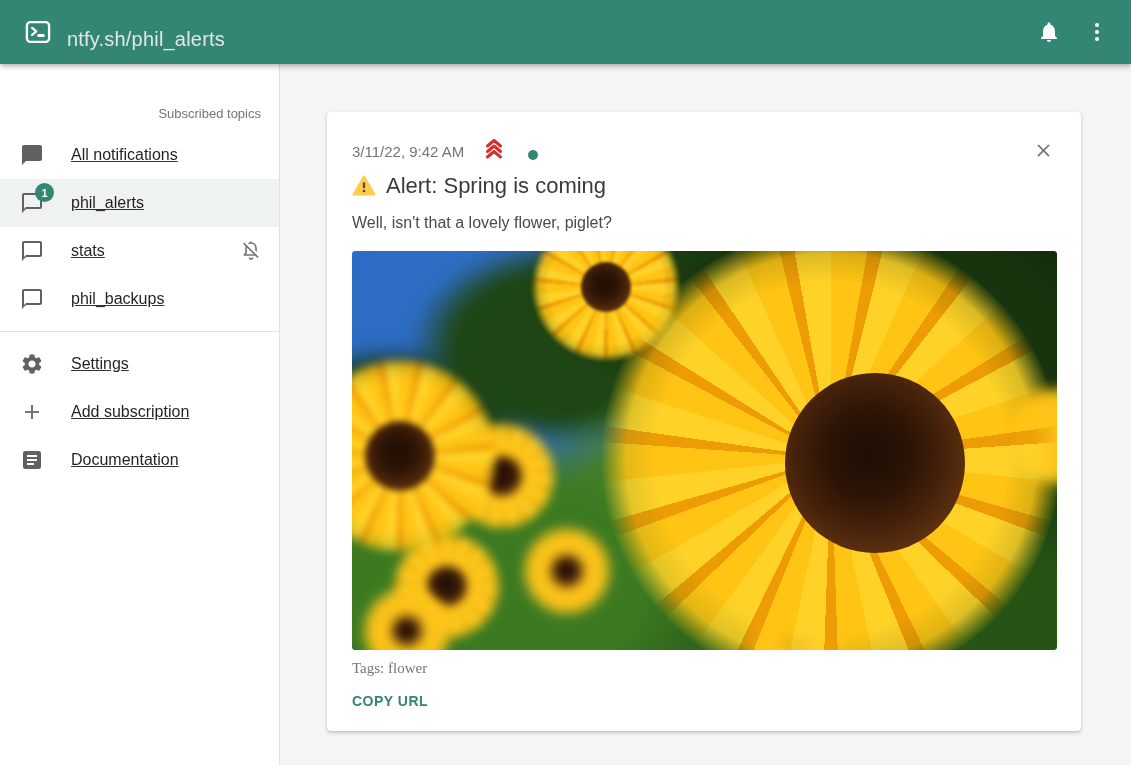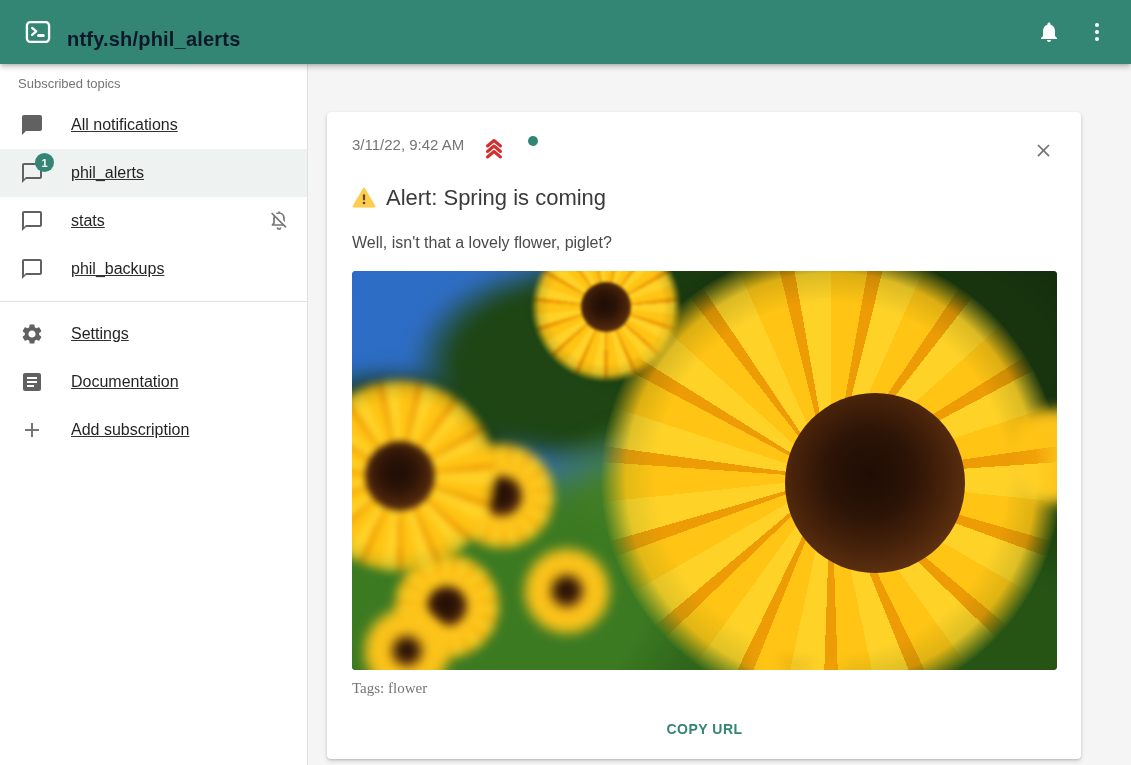--- a/index.html
+++ b/index.html
@@ -11,31 +11,31 @@
   }
 
   
   .topbar {
     position:fixed; top:0; left:0; width:1131px; height:64px;
     background:#338574; display:flex; align-items:center;
     padding:0 10px 0 24px; z-index:30;
     box-shadow:0 2px 4px -1px rgba(0,0,0,.2), 0 4px 5px 0 rgba(0,0,0,.14);
   }
   .topbar-logo { width:28px; height:28px; display:flex; align-items:center; }
-  .topbar-title { color:#0f172a; font-size:20px; font-weight:700; margin-left:15px; letter-spacing:.2px;margin-top:14px; }
+  .topbar-title { color:#e5e5e5; font-size:20px; font-weight:400; margin-left:15px; letter-spacing:.2px;margin-top:14px; }
   .topbar-spacer { flex:1; }
   .icon-btn {
     width:48px; height:48px; border:none; background:transparent; cursor:pointer;
     display:flex; align-items:center; justify-content:center; border-radius:50%;
   }
 
   
   .sidebar {
-    position:fixed; top:64px; left:0; width:308px; bottom:0;
-    background:#fff; border-right:1px solid #e0e0e0; padding-top:0; z-index:20;
+    position:fixed; top:64px; left:0; width:280px; bottom:0;
+    background:#fff; border-right:1px solid #e0e0e0; padding-top:30px; z-index:20;text-align:right;
   }
   .section-label { padding:12px 18px 10px; font-size:13px; color:#757575; }
   .nav-item {
     height:48px; display:flex; align-items:center; padding:0 16px 0 20px;
     cursor:pointer; position:relative; background:#fff;text-decoration:underline;
   }
   .nav-item.selected { background:#eef2f0; }
   .nav-item .ic { width:24px; height:24px; margin-right:27px; position:relative; flex:0 0 auto; }
   .nav-item .lbl { font-size:16px; color:rgba(0,0,0,.87); }
   .badge {
@@ -51,24 +51,24 @@
   .card {
     width:754px; margin:48px 0 24px 47px; background:#fff; border-radius:4px; position:relative;
     box-shadow:0 2px 4px rgba(0,0,0,.16), 0 1px 2px rgba(0,0,0,.1);
     padding:24px 24px 14px 25px;
   }
   .card-close {
     position:absolute; top:26px; right:26px; width:24px; height:24px;
     border:none; background:transparent; cursor:pointer; padding:0;
     display:flex; align-items:center; justify-content:center;
   }
-  .meta { display:flex; align-items:flex-start; gap:18px; color:#757575; font-size:15px; }
+  .meta { display:flex; align-items:flex-end; gap:18px; color:#757575; font-size:15px; }
   .unread-dot { width:10px; height:10px; border-radius:50%; background:#338574; margin-left:4px; }
-  .n-title { margin-top:25px; font-size:22px; color:#3a3a3a; display:flex; align-items:center; gap:10px; }
-  .n-body { margin-top:23px; font-size:16px; color:#4a4a4a; }
+  .n-title { margin-top:13px; font-size:22px; color:#3a3a3a; display:flex; align-items:center; gap:10px; }
+  .n-body { margin-top:15px; font-size:16px; color:#4a4a4a; }
 
   .photo {
     margin-top:19px; width:705px; height:399px; border-radius:4px;
     position:relative; overflow:hidden; cursor:pointer; background:#2f6fc8;
   }
   .sky { position:absolute; inset:0;
     background:linear-gradient(105deg,#2c6cc6 0%,#336fc0 35%,#4a7fc4 60%,#5d87b8 80%); }
   .trees { position:absolute; left:-20px; top:-20px; right:-20px; height:270px; filter:blur(8px);
     background:
       radial-gradient(340px 200px at 72% 40%, #17340e 0 55%, rgba(23,52,14,0) 72%),
@@ -86,21 +86,21 @@
       radial-gradient(220px 150px at 99% 55%, #1d4510 0 50%, rgba(29,69,16,0) 70%); }
   .sf { position:absolute; border-radius:50%; }
   .sf .petals { position:absolute; inset:0; border-radius:50%;
     background:repeating-conic-gradient(#ffc414 0deg 10deg, #ee9c05 10deg 14deg, #ffd228 14deg 24deg);
     -webkit-mask-image:radial-gradient(circle, #000 54%, rgba(0,0,0,.85) 63%, transparent 71%);
     mask-image:radial-gradient(circle, #000 54%, rgba(0,0,0,.85) 63%, transparent 71%); }
   .sf .disc { position:absolute; border-radius:50%;
     background:radial-gradient(circle at 47% 45%, #1f0d04 0%, #2b1306 30%, #47220a 55%, #613311 76%, #7d4c16 92%, #8f5c1d 100%); }
 
   .tags { margin-top:10px; color:#757575; font-size:15px;font-family:Liberation Serif, serif; }
-  .actions { margin-top:16px; display:flex; gap:26px;flex-direction:column; }
+  .actions { margin-top:8px; display:flex; gap:26px; }
   .text-btn {
     border:none; background:transparent; cursor:pointer; padding:8px 0;
     color:#338574; font-size:14px; font-weight:700; letter-spacing:.5px;
     font-family:"Liberation Sans", sans-serif;
   }
 </style>
 </head>
 <body>
 
 <header class="topbar">
@@ -181,34 +181,34 @@
     <span class="ic">
       <svg viewBox="0 0 24 24" width="24" height="24" fill="#616161">
         <path d="M19.14 12.94c.04-.3.06-.61.06-.94 0-.32-.02-.64-.07-.94l2.03-1.58c.18-.14.23-.41.12-.61l-1.92-3.32c-.12-.22-.37-.29-.59-.22l-2.39.96c-.5-.38-1.03-.7-1.62-.94l-.36-2.54c-.04-.24-.24-.41-.48-.41h-3.84c-.24 0-.43.17-.47.41l-.36 2.54c-.59.24-1.13.57-1.62.94l-2.39-.96c-.22-.08-.47 0-.59.22L2.74 8.87c-.12.21-.08.47.12.61l2.03 1.58c-.05.3-.09.63-.09.94s.02.64.07.94l-2.03 1.58c-.18.14-.23.41-.12.61l1.92 3.32c.12.22.37.29.59.22l2.39-.96c.5.38 1.03.7 1.62.94l.36 2.54c.05.24.24.41.48.41h3.84c.24 0 .44-.17.47-.41l.36-2.54c.59-.24 1.13-.56 1.62-.94l2.39.96c.22.08.47 0 .59-.22l1.92-3.32c.12-.22.07-.47-.12-.61l-2.01-1.58zM12 15.6c-1.98 0-3.6-1.62-3.6-3.6s1.62-3.6 3.6-3.6 3.6 1.62 3.6 3.6-1.62 3.6-3.6 3.6z"></path>
       </svg>
     </span>
     <span class="lbl">Settings</span>
   </div>
 
   <div class="nav-item">
     <span class="ic">
-      <svg viewBox="0 0 24 24" width="24" height="24" fill="#616161">
-        <path d="M19 3H5c-1.1 0-2 .9-2 2v14c0 1.1.9 2 2 2h14c1.1 0 2-.9 2-2V5c0-1.1-.9-2-2-2zm-5 14H7v-2h7v2zm3-4H7v-2h10v2zm0-4H7V7h10v2z"></path>
-      </svg>
-    </span>
-    <span class="lbl">Documentation</span>
-  </div>
-
-  <div class="nav-item">
-    <span class="ic">
       <svg viewBox="0 0 24 24" width="24" height="24" fill="#757575">
         <path d="M19 13h-6v6h-2v-6H5v-2h6V5h2v6h6v2z"></path>
       </svg>
     </span>
     <span class="lbl">Add subscription</span>
+  </div>
+
+  <div class="nav-item">
+    <span class="ic">
+      <svg viewBox="0 0 24 24" width="24" height="24" fill="#616161">
+        <path d="M19 3H5c-1.1 0-2 .9-2 2v14c0 1.1.9 2 2 2h14c1.1 0 2-.9 2-2V5c0-1.1-.9-2-2-2zm-5 14H7v-2h7v2zm3-4H7v-2h10v2zm0-4H7V7h10v2z"></path>
+      </svg>
+    </span>
+    <span class="lbl">Documentation</span>
   </div>
 </aside>
 
 <main class="content">
   <div class="card">
 
     <button class="card-close">
       <svg viewBox="0 0 24 24" width="21" height="21" fill="#757575">
         <path d="M19 6.41L17.59 5 12 10.59 6.41 5 5 6.41 10.59 12 5 17.59 6.41 19 12 13.41 17.59 19 19 17.59 13.41 12z"></path>
       </svg>

